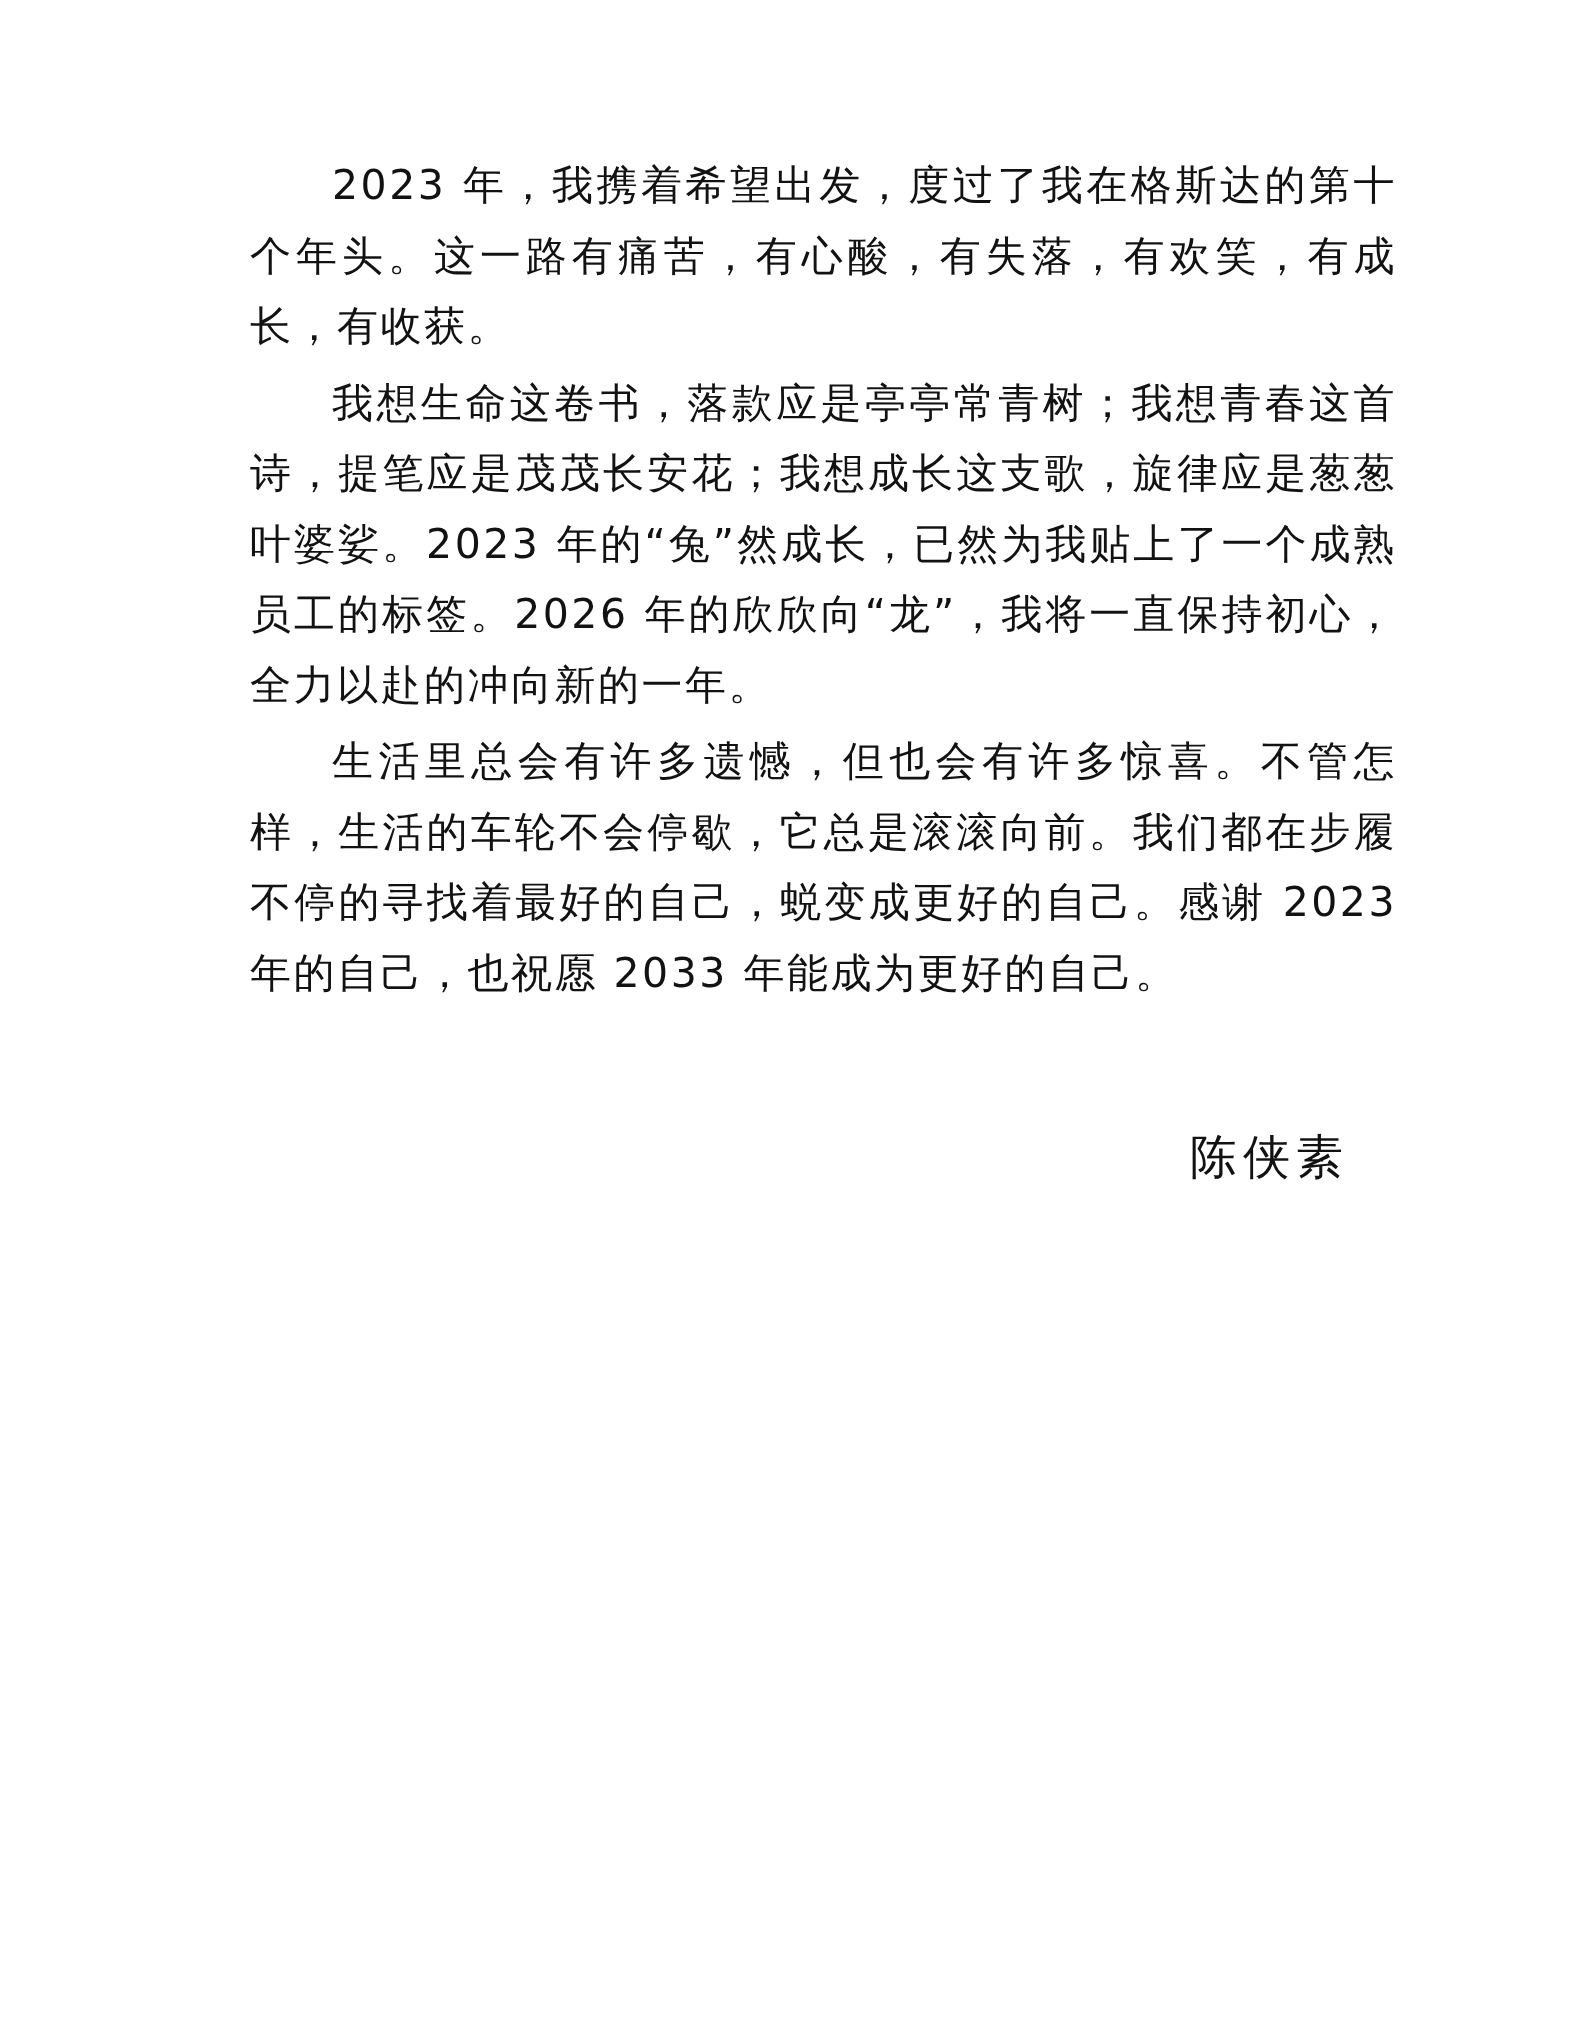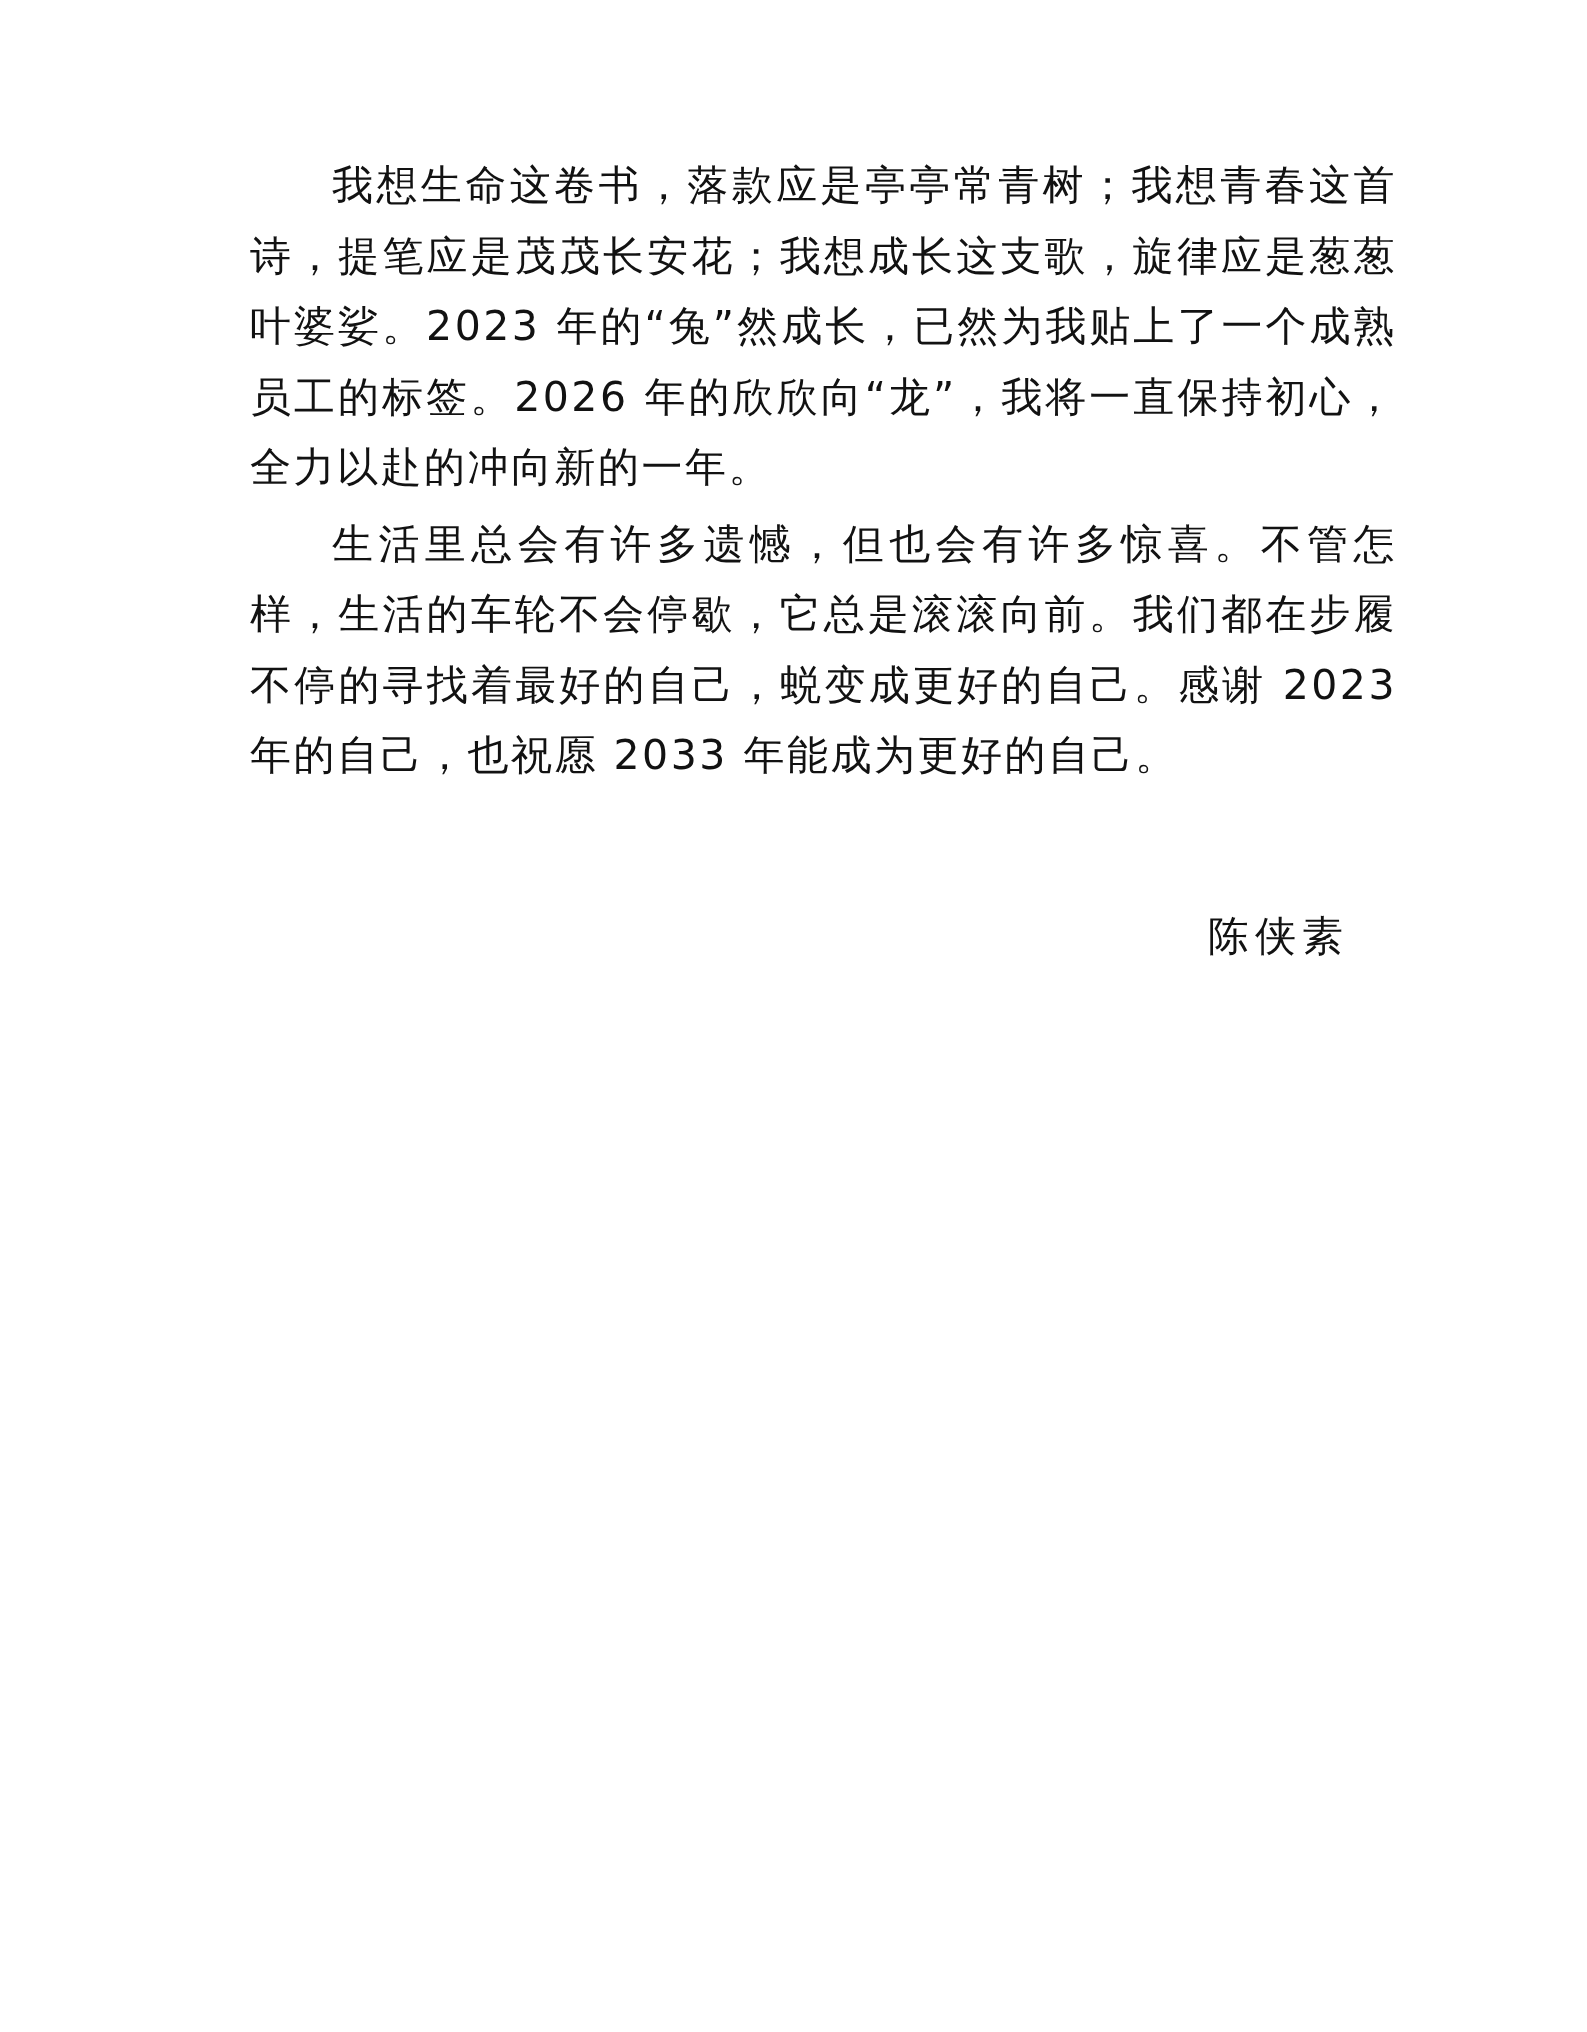--- a/index.html
+++ b/index.html
@@ -42,29 +42,30 @@
     margin-bottom: 0;
   }
   .signature-block {
     margin-top: 118px;
     text-align: right;
     padding-right: 48px;
   }
   .signature {
     display: inline-block;
     font-family: "DejaVu Sans", sans-serif;
-    font-size: 41px;
+    font-size: 47px;
     letter-spacing: 6px;
     color: #121212;
   }
 </style>
 </head>
 <body>
 
 <div class="page">
   <div class="doc-body">
+    <p class="para">2023 年，我携着希望出发，度过了我在格斯达的第十个年头。这一路有痛苦，有心酸，有失落，有欢笑，有成长，有收获。</p>
     <p class="para">我想生命这卷书，落款应是亭亭常青树；我想青春这首诗，提笔应是茂茂长安花；我想成长这支歌，旋律应是葱葱叶婆娑。2023 年的“兔”然成长，已然为我贴上了一个成熟员工的标签。2026 年的欣欣向“龙”，我将一直保持初心，全力以赴的冲向新的一年。</p>
     <p class="para">生活里总会有许多遗憾，但也会有许多惊喜。不管怎样，生活的车轮不会停歇，它总是滚滚向前。我们都在步履不停的寻找着最好的自己，蜕变成更好的自己。感谢 2023 年的自己，也祝愿 2033 年能成为更好的自己。</p>
   </div>
   <div class="signature-block">
     <span class="signature">陈侠素</span>
   </div>
 </div>
 
 </body></html>

